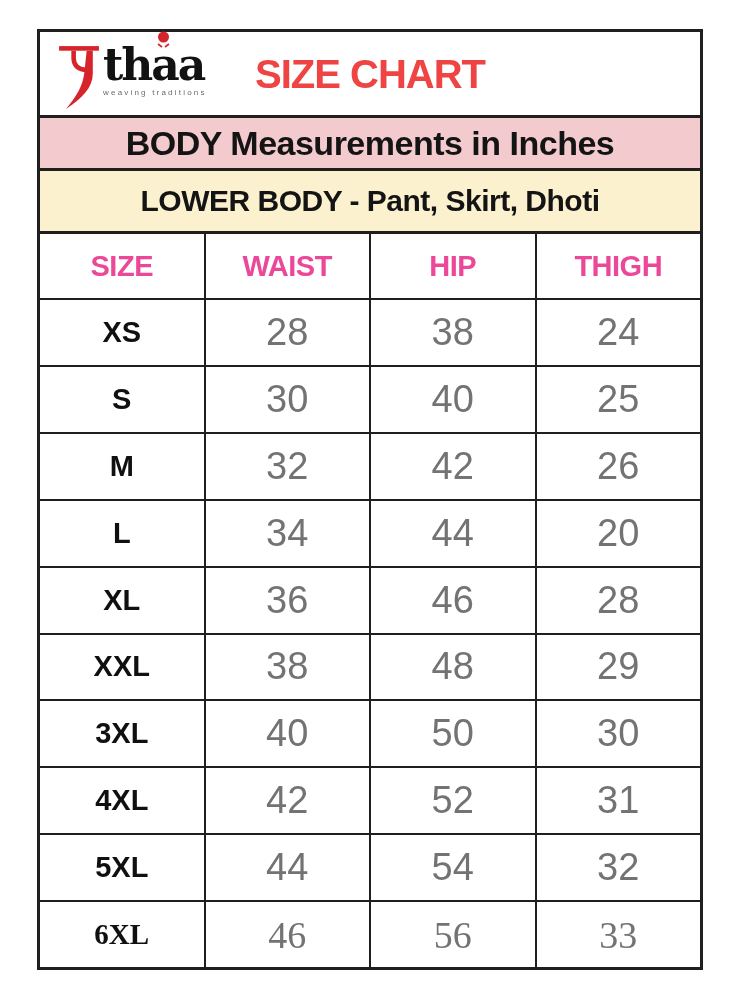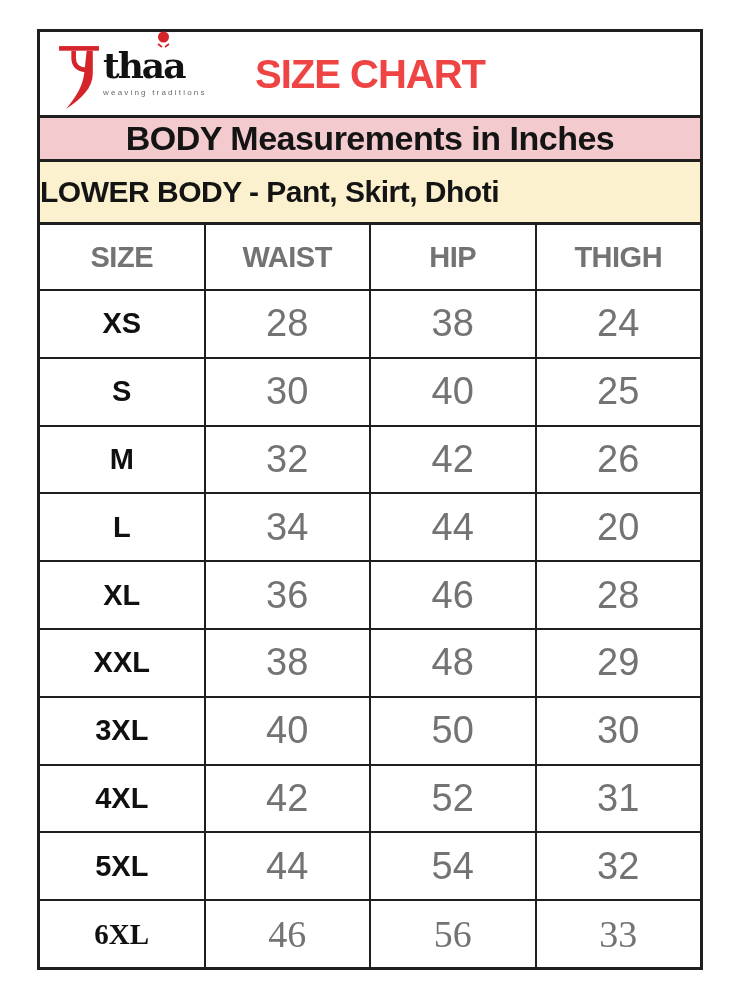--- a/index.html
+++ b/index.html
@@ -30,51 +30,51 @@
     text-align:center;font-size:40px;font-weight:700;letter-spacing:-1px;
     color:#ef4444;
   }
   .logo{
     position:absolute;left:16px;top:7px;display:flex;align-items:flex-start;
   }
   .pra-glyph{width:46px;height:74px;display:block;}
   .logo-right{display:flex;flex-direction:column;margin-left:1px;}
   .logo-latin{
     position:relative;font-family:"DejaVu Serif",serif;font-weight:700;
-    font-size:36px;line-height:52px;letter-spacing:-2px;color:#121212;
+    font-size:44px;line-height:52px;letter-spacing:-2px;color:#121212;
   }
   .logo-dot{position:absolute;left:53px;top:-8px;width:15px;height:19px;}
   .logo-tagline{
     font-size:8px;letter-spacing:2.2px;color:#6a6a6a;margin-top:-3px;
     white-space:nowrap;
   }
 
   
   .band-pink{
-    height:44px;flex:0 0 auto;background:var(--banner-primary-bg);
+    height:53px;flex:0 0 auto;background:var(--banner-primary-bg);
     border-bottom:3px solid var(--line);
     display:flex;align-items:center;justify-content:center;
   }
   .band-pink .band-text{font-size:34px;font-weight:700;letter-spacing:-0.5px;color:#141414;}
   .band-cream{
     height:63px;flex:0 0 auto;background:var(--banner-secondary-bg);
     border-bottom:3px solid var(--line);
-    display:flex;align-items:center;justify-content:flex-start;
+    display:flex;align-items:center;justify-content:center;
   }
   .band-cream .band-text{font-size:30px;font-weight:700;letter-spacing:-0.5px;color:#141414;}
 
   
   .size-table{flex:1;display:flex;flex-direction:column;background:#fff;}
   .thead{
     height:66px;flex:0 0 auto;display:flex;
     border-bottom:2px solid var(--line);
   }
   .th{
     flex:1;display:flex;align-items:center;justify-content:center;
-    font-size:29px;font-weight:700;letter-spacing:-0.5px;color:#737373;
+    font-size:29px;font-weight:700;letter-spacing:-0.5px;color:#ec4899;
   }
   .th + .th{border-left:2px solid var(--line);text-align:right;}
   .tr{flex:1;display:flex;border-bottom:2px solid var(--line);}
   .tr:last-child{border-bottom:none;font-family:Liberation Serif, serif;}
   .td{
     flex:1;display:flex;align-items:center;justify-content:center;
     font-size:38px;font-weight:400;color:#737373;
   }
   .td + .td{border-left:2px solid var(--line);}
   .td.size-cell{font-size:29px;font-weight:700;color:#101010;}

